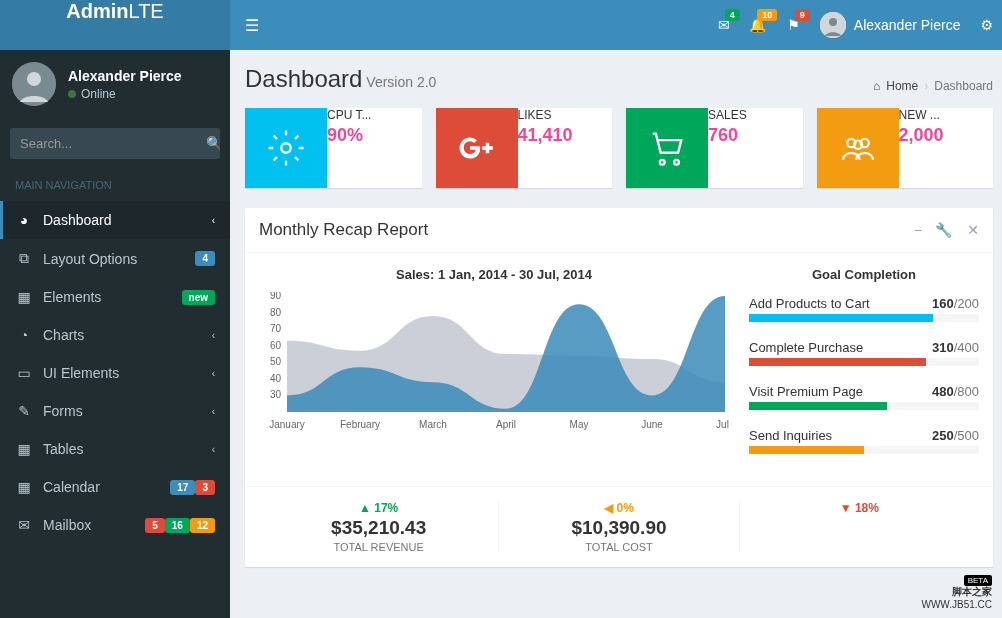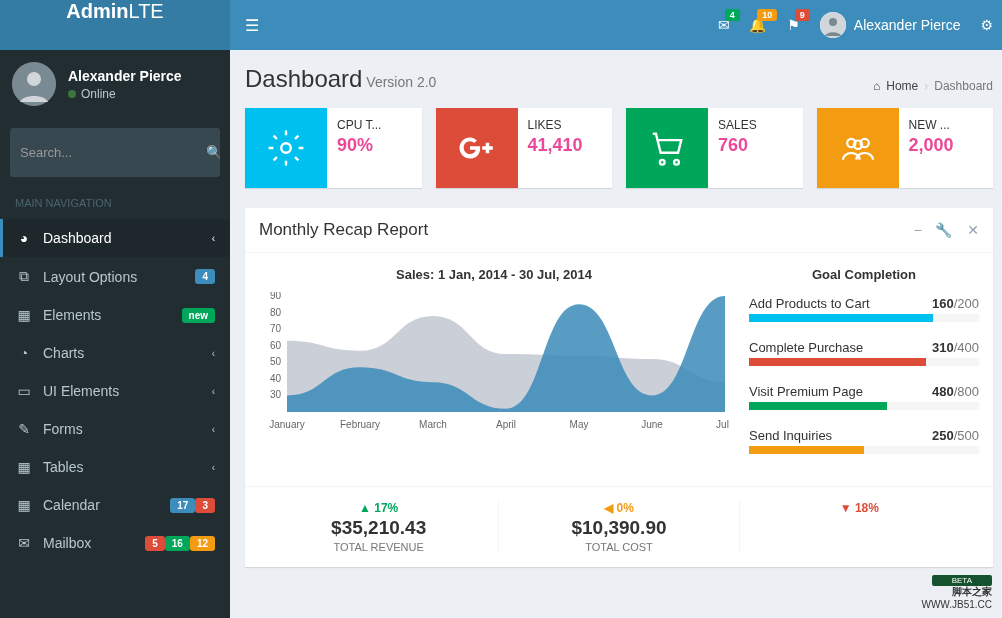--- a/index.html
+++ b/index.html
@@ -10,21 +10,21 @@
 .sidebar { width: 230px; background: #222d32; color: #b8c7ce; display: flex; flex-direction: column; }
 .logo { height: 50px; background: #357ca5; color: #fff; display: flex; justify-content: center; font-size: 20px; }
 .logo b { font-weight: 700; }
 .user-panel { padding: 12px 12px; display: flex; align-items: center; gap: 12px; }
 .user-img { width: 44px; height: 44px; border-radius: 50%; background: #555; display: flex; align-items: center; justify-content: center; }
 .user-info .name { color: #fff; font-weight: 600; font-size: 14px; }
 .user-info .status { color: #b8c7ce; font-size: 12px; display: flex; align-items: center; gap: 5px; margin-top: 3px; }
 .status-dot { width: 8px; height: 8px; background: #3c763d; border-radius: 50%; display: inline-block; }
 .search-form { padding: 10px; }
 .search-input-wrap { display: flex; background: #374850; border-radius: 3px; overflow: hidden; }
-.search-input { flex: 1; background: transparent; border: none; padding: 17px 10px; color: #84cc16; font-size: 13px; outline: none; }
+.search-input { flex: 1; background: transparent; border: none; padding: 8px 10px; color: #84cc16; font-size: 13px; outline: none; }
 .search-input::placeholder { color: #999; }
 .search-btn { width: 34px; background: transparent; border: none; color: #999; cursor: pointer; }
 .nav-header { padding: 10px 15px; font-size: 11px; color: #4b646f; font-weight: 400; }
 .nav-item { display: flex; align-items: center; padding: 11px 15px; color: #b8c7ce; cursor: pointer; gap: 10px; position: relative; }
 .nav-item.active { background: #1e282c; color: #fff; border-left: 3px solid #3c8dbc; padding-left: 12px; }
 .nav-icon { width: 18px; display: inline-flex; justify-content: center; }
 .nav-label { flex: 1; font-size: 14px; }
 .nav-arrow { font-size: 10px; }
 .badge { display: inline-block; padding: 2px 7px; font-size: 10px; font-weight: 700; border-radius: 3px; color: #fff; }
 .bg-blue { background: #3c8dbc; }
@@ -55,21 +55,21 @@
 .breadcrumb .current { color: #777; }
 
 
 .info-row { display: flex; gap: 14px; margin-bottom: 20px; }
 .info-box { flex: 1; background: #fff; display: flex; height: 80px; box-shadow: 0 1px 1px rgba(0,0,0,0.1); }
 .info-icon { width: 82px; display: flex; align-items: center; justify-content: center; color: #fff; font-size: 32px; }
 .ic-aqua { background: #00c0ef; }
 .ic-red { background: #dd4b39; }
 .ic-green { background: #00a65a; }
 .ic-yellow { background: #f39c12; }
-.info-content { padding: 10px; flex: 1; overflow: hidden; }
+.info-content { flex: 1; overflow: hidden; }
 .info-text { font-size: 12px; color: #333; text-transform: uppercase; white-space: nowrap; overflow: hidden; text-overflow: ellipsis; }
 .info-number { font-size: 18px; font-weight: 700; color: #ec4899; margin-top: 3px; }
 
 
 .box { background: #fff; box-shadow: 0 1px 1px rgba(0,0,0,0.1); }
 .box-header { padding: 12px 14px; border-bottom: 1px solid #f4f4f4; display: flex; justify-content: space-between; align-items: center; }
 .box-title { font-size: 17px; color: #333; font-weight: 500; }
 .box-tools { display: flex; gap: 14px; color: #97a0b3; }
 .box-tools span { cursor: pointer; }
 .box-body { padding: 14px; display: flex; gap: 20px; }
@@ -93,21 +93,21 @@
 .stat-pct { font-size: 12px; font-weight: 700; }
 .up { color: #00a65a; }
 .down { color: #dd4b39; }
 .flat { color: #f39c12; }
 .stat-value { font-size: 19px; font-weight: 700; color: #333; margin-top: 2px; }
 .stat-label { font-size: 11px; color: #777; text-transform: uppercase; margin-top: 2px; }
 
 svg { display: block; }
 
 .watermark { position: absolute; bottom: 8px; right: 10px; font-size: 10px; color: #333; text-align: right; pointer-events: none; }
-.watermark .beta { background: #14532d; color: #fff; padding: 1px 20px; border-radius: 2px; font-size: 8px; }
+.watermark .beta { background: #000000; color: #fff; padding: 1px 4px; border-radius: 2px; font-size: 8px; }
 </style>
 </head>
 <body>
 
 <div class="wrapper">
   <aside class="sidebar">
     <div class="logo">
       <span><b>Admin</b><span>LTE</span></span>
     </div>
     <div class="user-panel">

